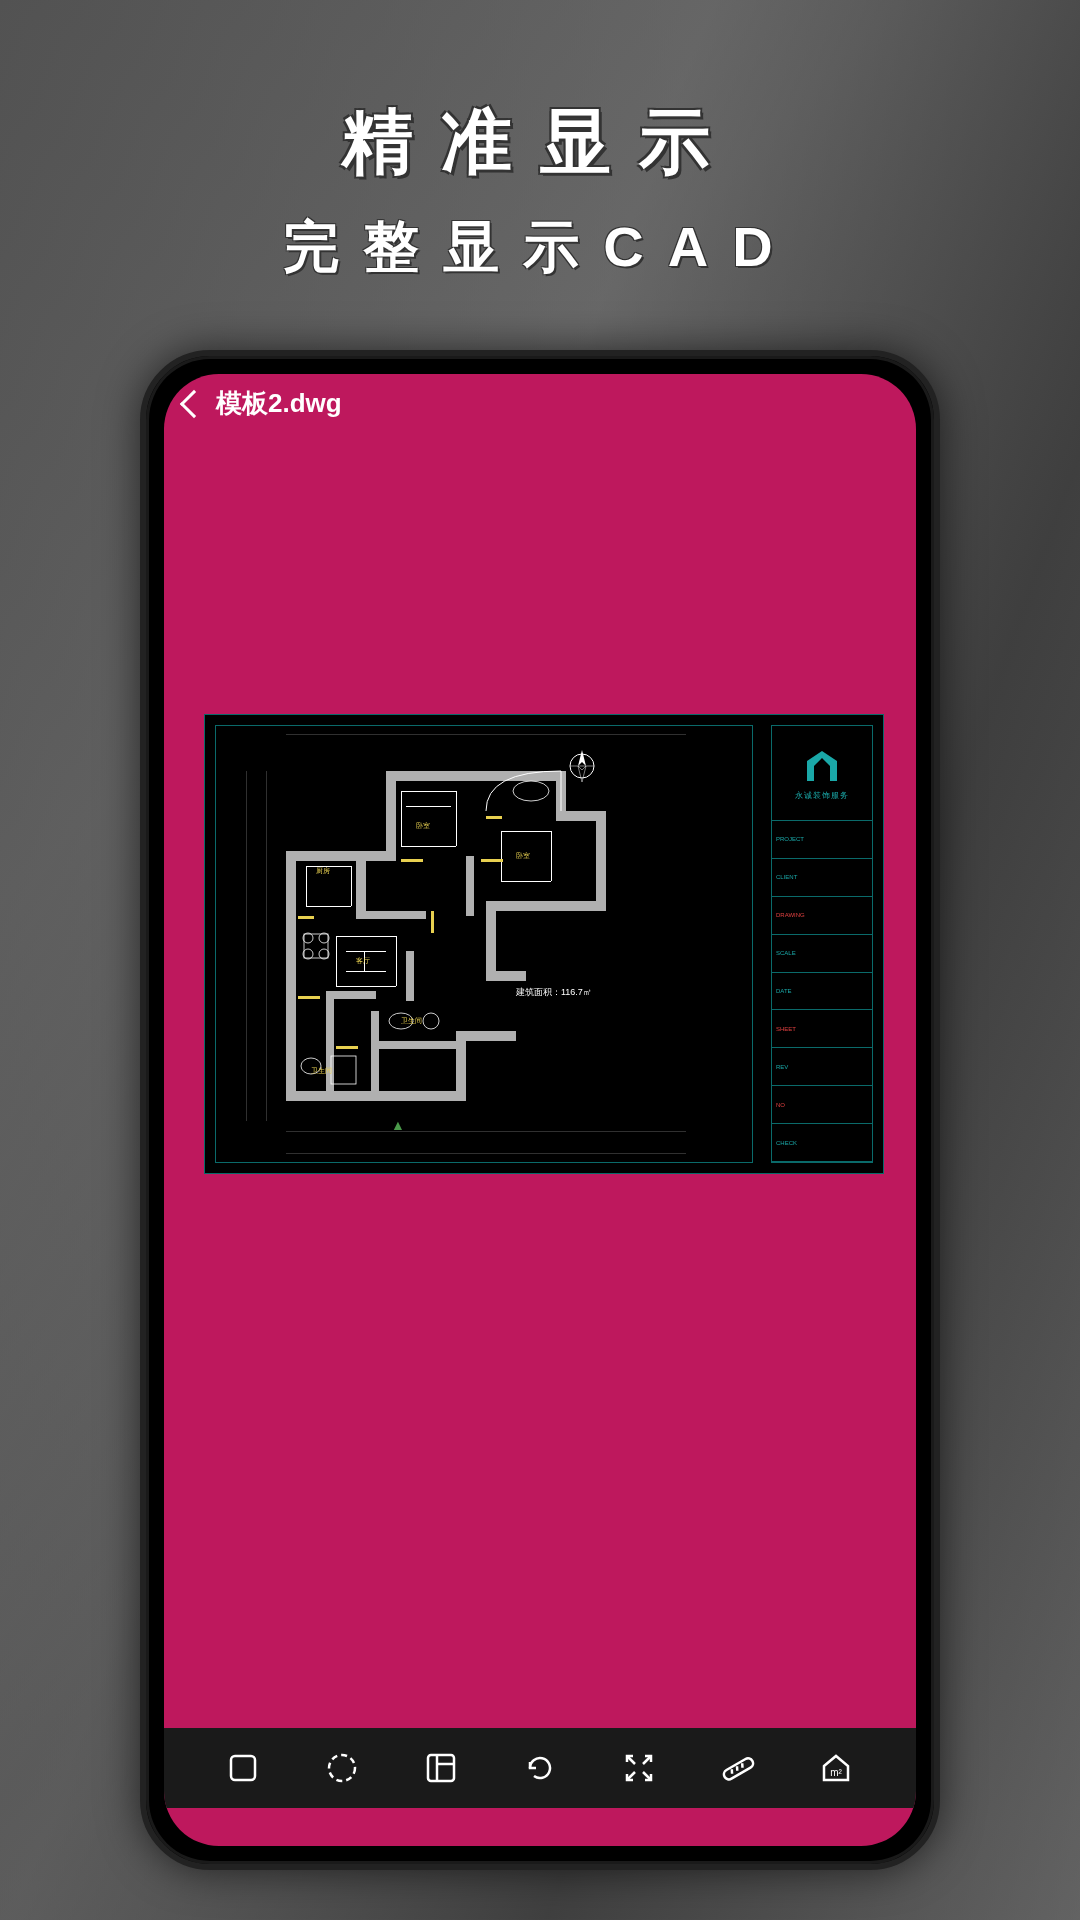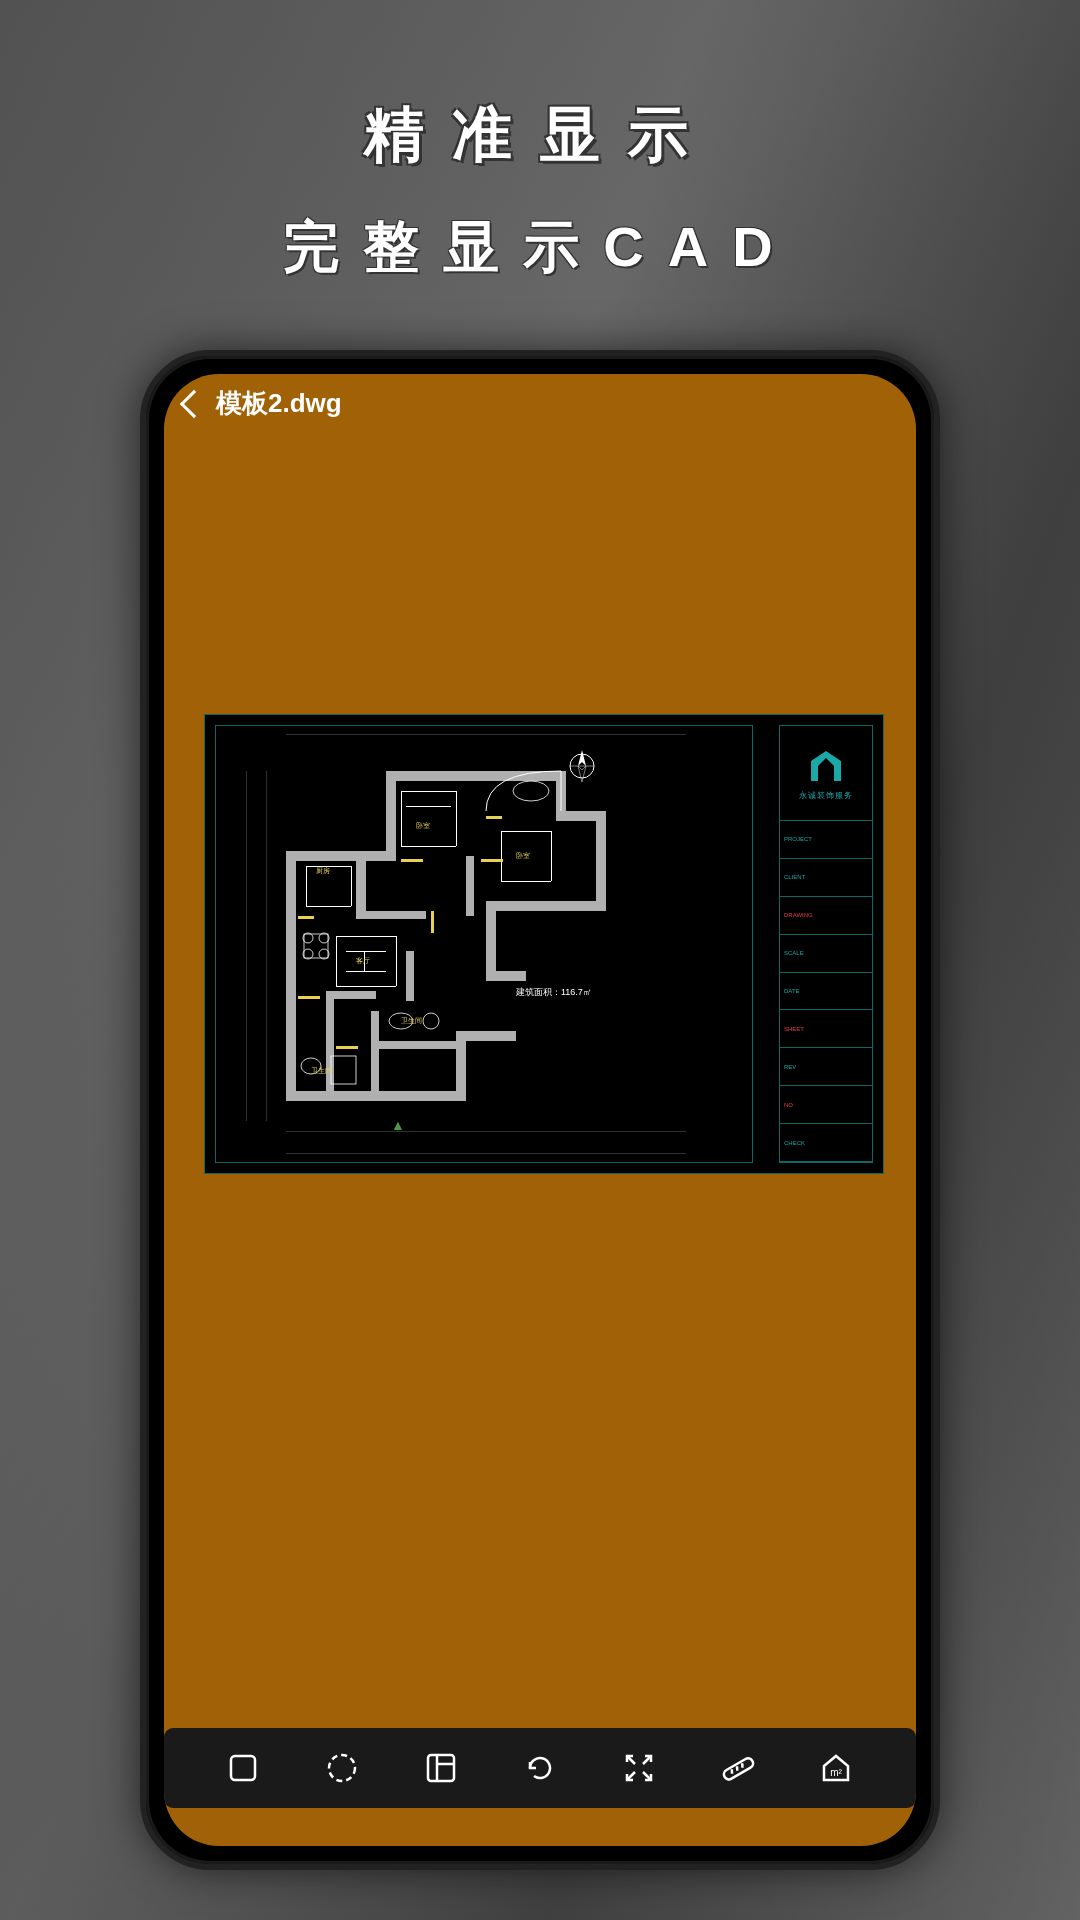--- a/index.html
+++ b/index.html
@@ -16,21 +16,21 @@
       inset: 0;
       background: linear-gradient(110deg, rgba(80,80,80,0.8) 0%, rgba(100,100,100,0.5) 40%, rgba(60,60,60,0.9) 70%, rgba(90,90,90,0.6) 100%);
     }
     .headline {
       position: absolute;
       top: 95px;
       left: 0;
       right: 0;
       text-align: center;
       color: #fff;
-      font-size: 60px;
+      font-size: 71px;
       font-weight: 900;
       letter-spacing: 28px;
       text-shadow: 3px 3px 0 #333, -2px -2px 0 #333, 2px -2px 0 #333, -2px 2px 0 #333;
     }
     .subheadline {
       position: absolute;
       top: 210px;
       left: 0;
       right: 0;
       text-align: center;
@@ -51,21 +51,21 @@
       box-shadow: 0 0 40px rgba(0,0,0,0.6), inset 0 0 0 3px #1a1a1a;
       border: 6px solid #222;
       overflow: hidden;
     }
     .phone-screen {
       position: absolute;
       top: 18px;
       left: 18px;
       right: 18px;
       bottom: 18px;
-      background: #a16207;
+      background: #be185d;
       border-radius: 55px;
       overflow: hidden;
     }
     .app-header {
       position: absolute;
       top: 12px;
       left: 20px;
       display: flex;
       align-items: center;
       gap: 12px;
@@ -97,21 +97,21 @@
       top: 10px;
       left: 10px;
       right: 130px;
       bottom: 10px;
       border: 1px solid #0a6a6a;
     }
     .title-block {
       position: absolute;
       top: 10px;
       right: 10px;
-      width: 94px;
+      width: 102px;
       bottom: 10px;
       border: 1px solid #0a6a6a;
       display: flex;
       flex-direction: column;
     }
     .logo-box {
       height: 95px;
       border-bottom: 1px solid #0a6a6a;
       display: flex;
       flex-direction: column;
@@ -167,21 +167,20 @@
       position: absolute;
       bottom: 38px;
       left: 0;
       right: 0;
       height: 80px;
       background: #1a1a1a;
       display: flex;
       align-items: center;
       justify-content: space-around;
       padding: 0 30px;
-      border-radius: 9px;
     }
     .tool-btn {
       width: 50px;
       height: 50px;
       display: flex;
       align-items: center;
       justify-content: center;
       color: #fff;
     }
     .entry-arrow {

